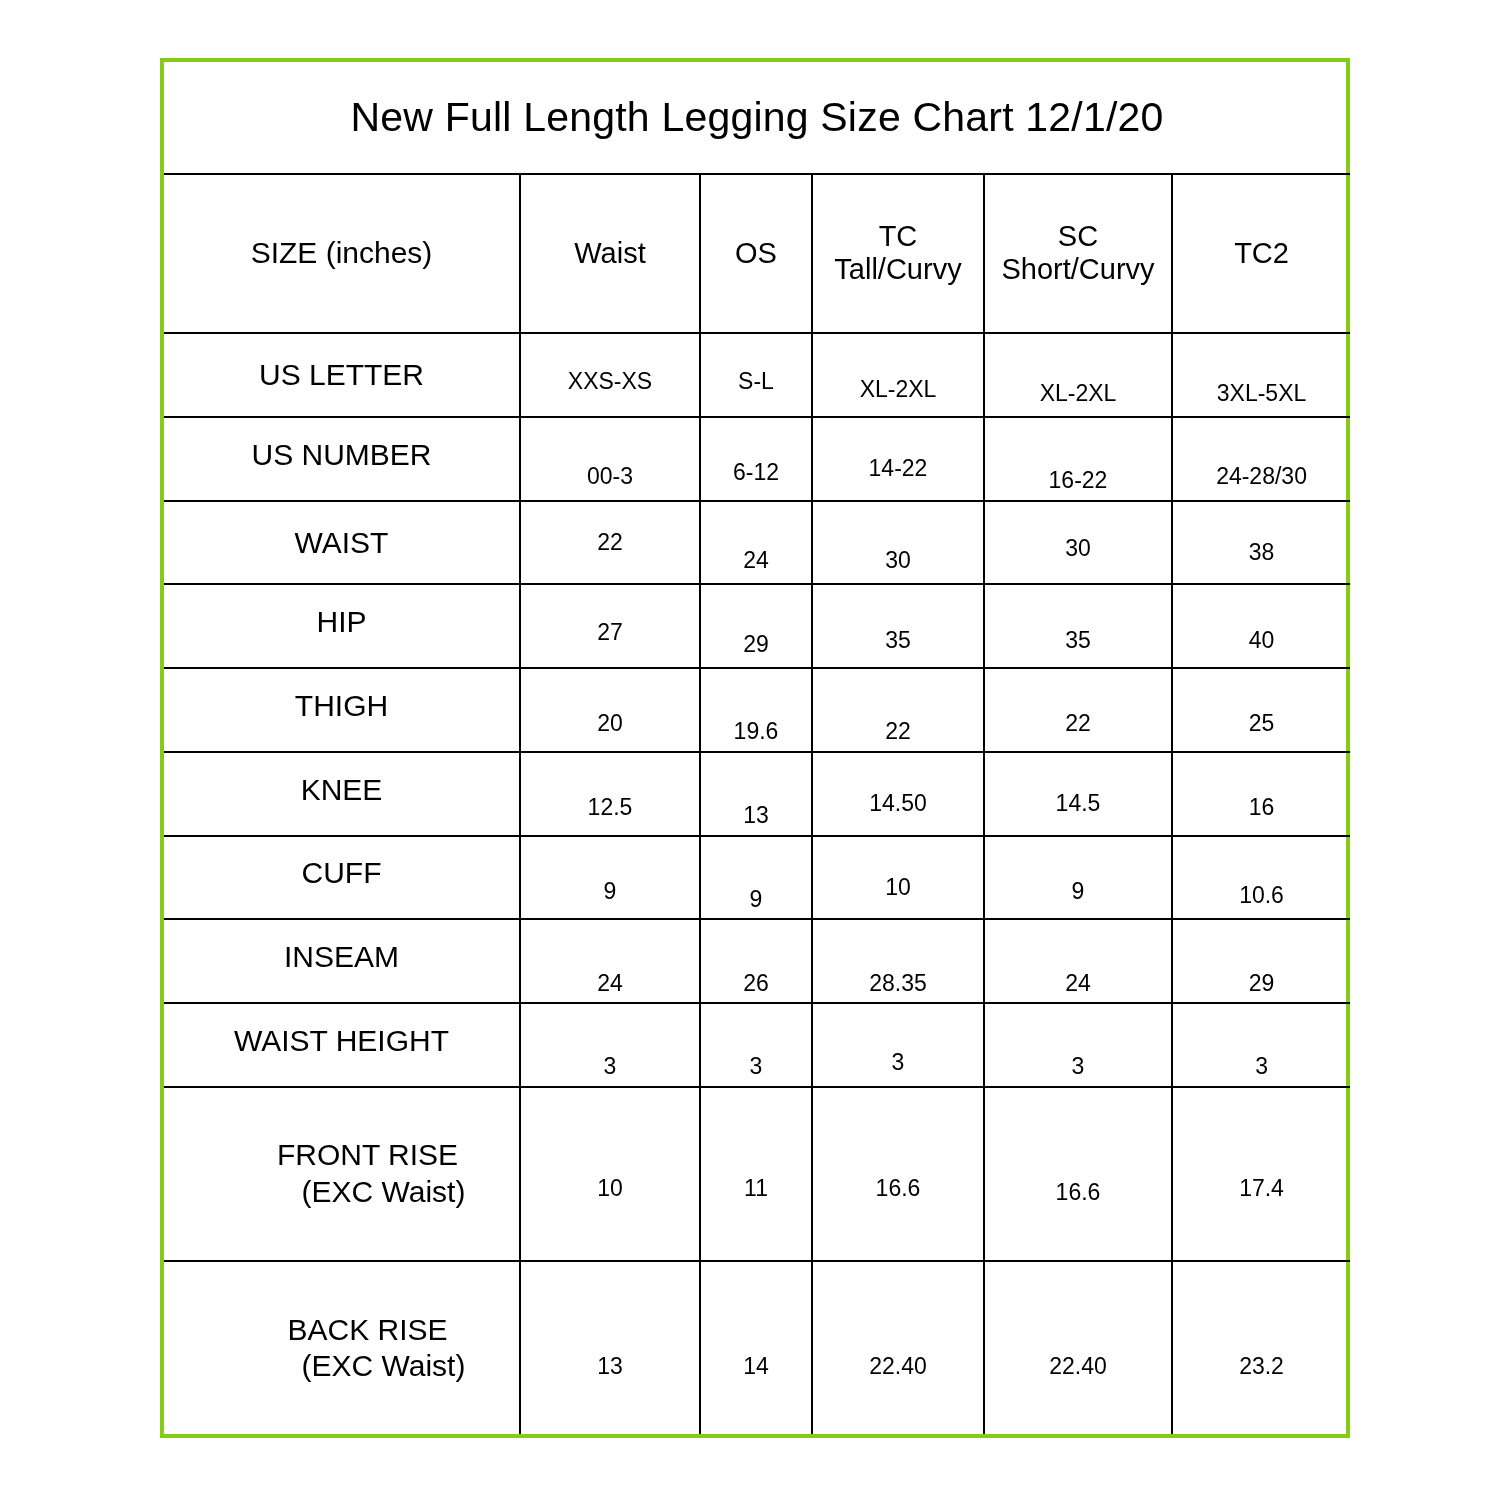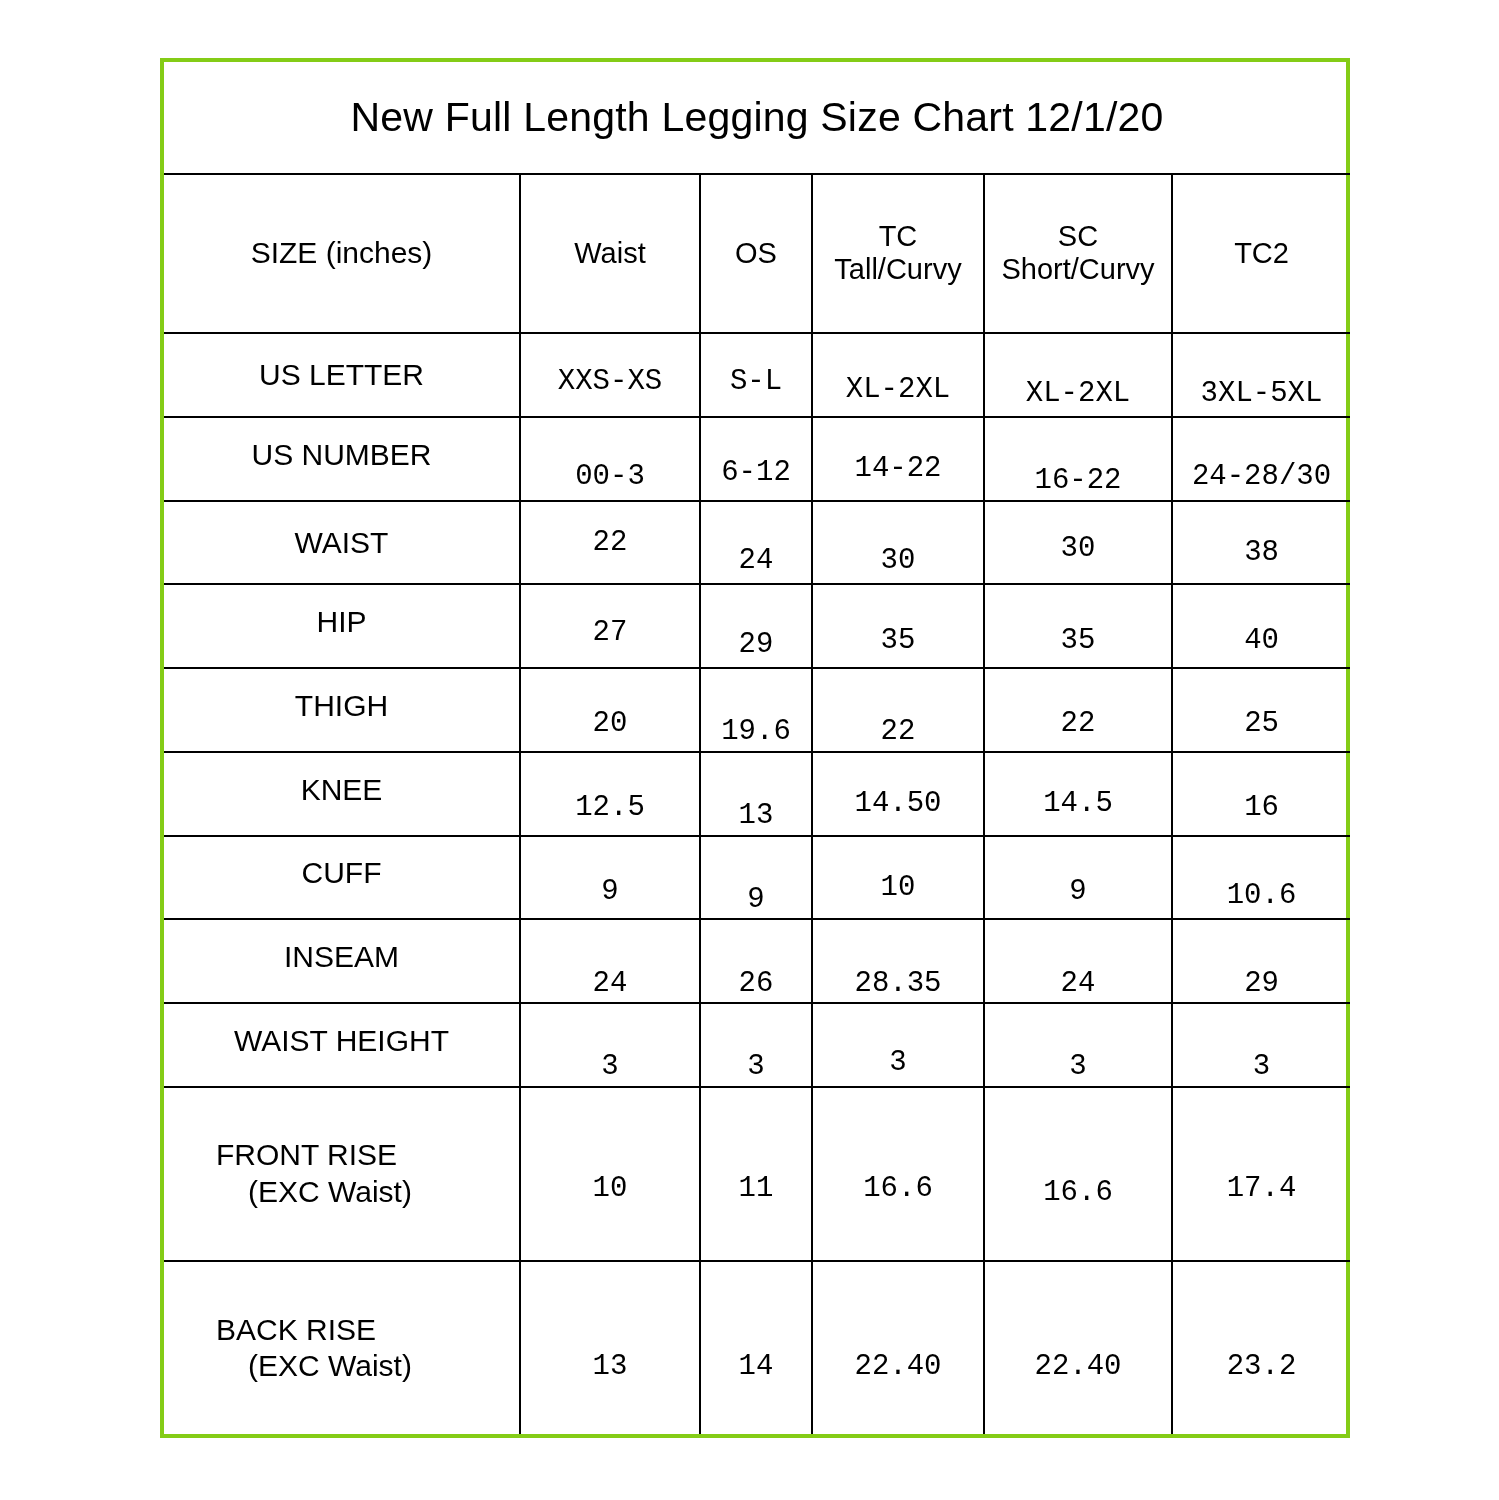--- a/index.html
+++ b/index.html
@@ -58,37 +58,36 @@
     text-align: center;
     font-size: 30px;
     padding-left: 6px;
   }
   .row-label .sub {
     display: block;
     font-size: 30px;
     margin-left: 32px;
   }
   .row-label.two-line {
-    text-align: left;
+    text-align: center;
     padding-left: 52px;
     line-height: 1.22;
   }
 
   .hdr {
     text-align: center;
     font-size: 29px;
     line-height: 1.15;
   }
   .hdr .l1 { display: block; }
   .hdr .l2 { display: block; }
 
   .val {
     text-align: center;
-    font-size: 29px;
-    font-family: Liberation Mono, monospace;
+    font-size: 23px;
   }
 
   
   .nudge-d6 { position: relative; top: 6px; }
   .nudge-d10 { position: relative; top: 10px; }
   .nudge-d14 { position: relative; top: 14px; }
   .nudge-d18 { position: relative; top: 18px; }
   .nudge-d22 { position: relative; top: 22px; }
   .nudge-u4 { position: relative; top: -4px; }
 

